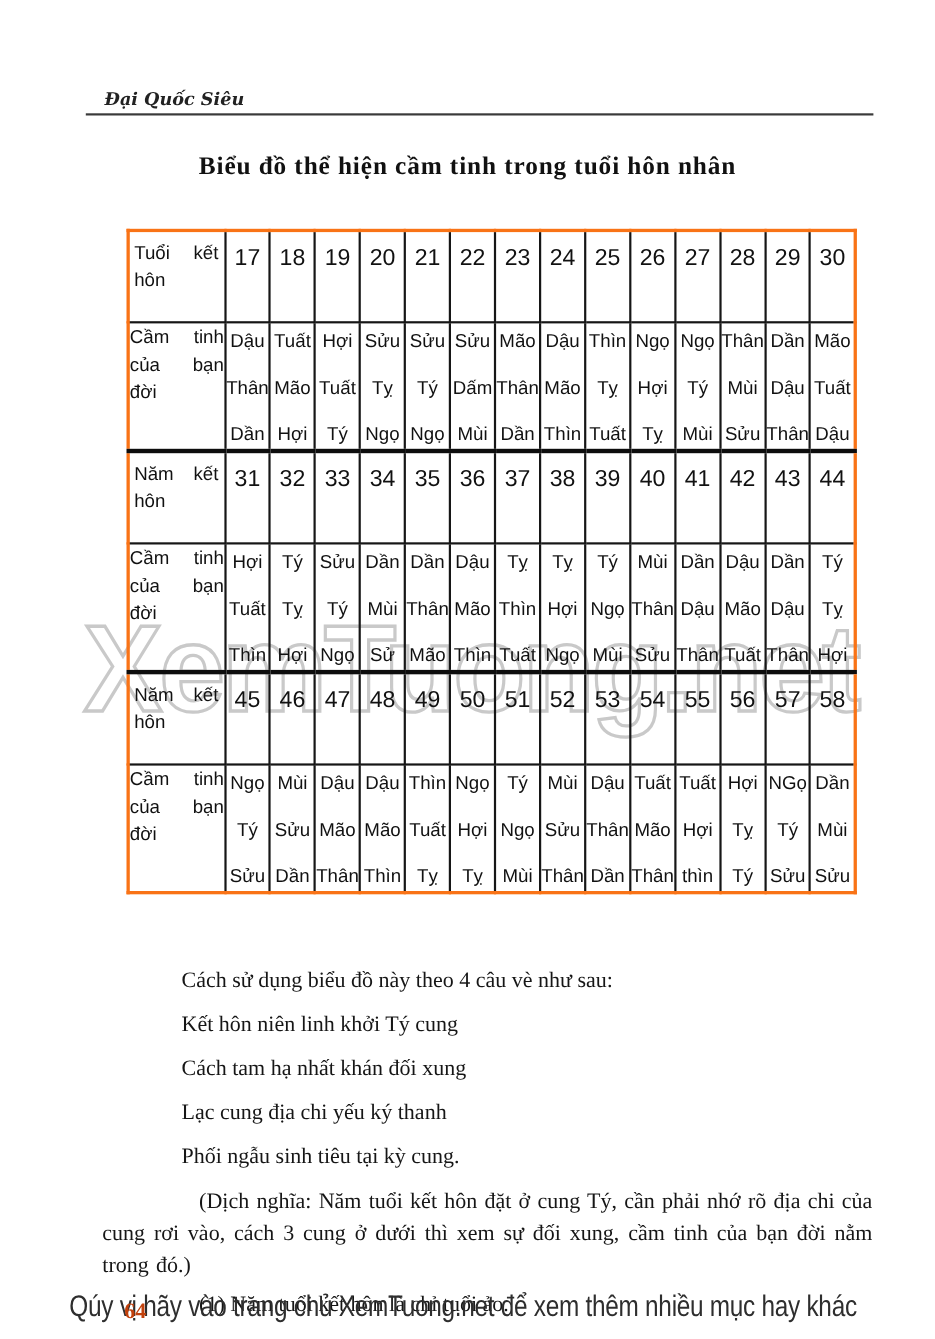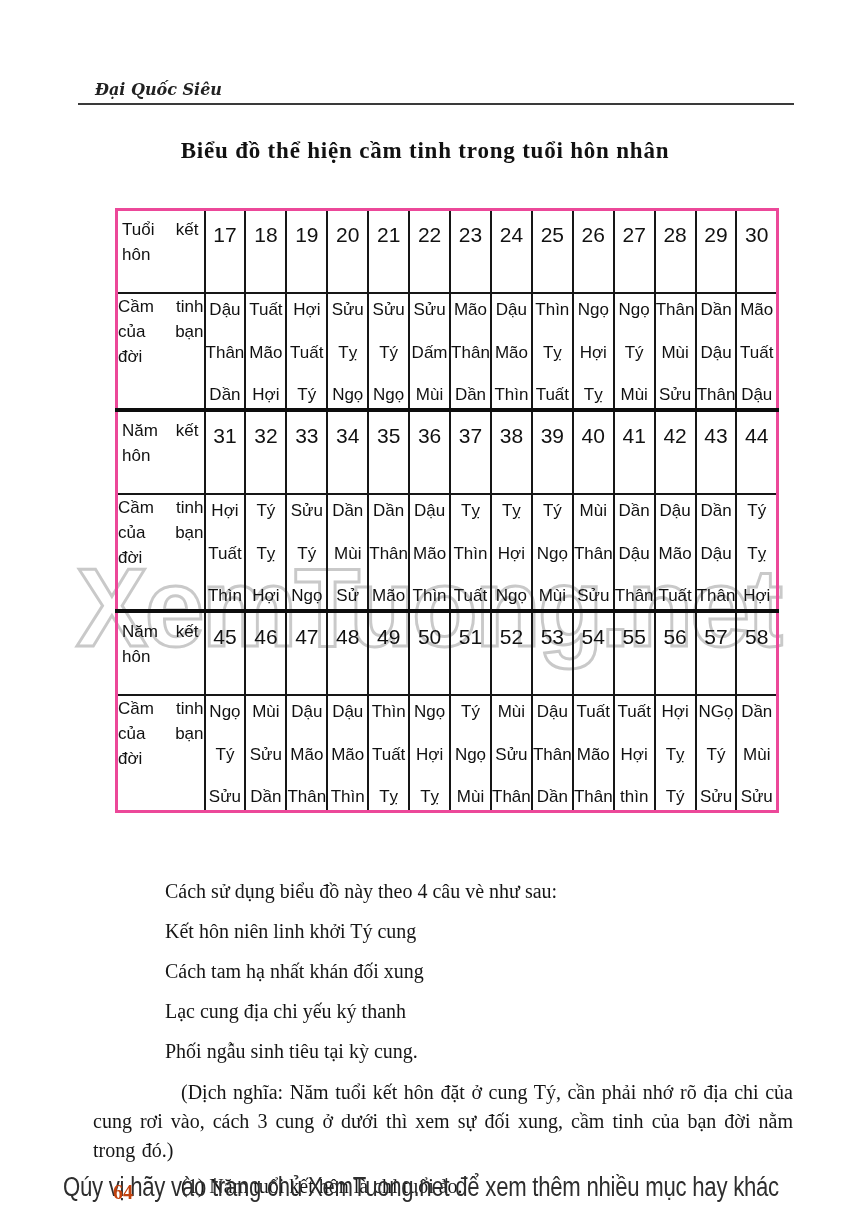--- a/index.html
+++ b/index.html
@@ -39,21 +39,21 @@
     -webkit-text-stroke:3px #c9c9c9;
     z-index:1;
     white-space:nowrap;
     transform:scaleX(0.96);transform-origin:left center;
   }
   
   .table-wrap{position:absolute;left:115px;top:208px;z-index:2;}
   table.marriage{
     border-collapse:collapse;table-layout:fixed;width:664px;
     font-family:"Liberation Sans",sans-serif;color:#111;
-    border:3px solid #ec4899;
+    border:3px solid #f97316;
   }
   table.marriage td{border:2px solid #161616;background:transparent;}
   tr.sep td{border-top:4px solid #0d0d0d;text-align:center;}
   td.label-cell{
     width:88px;font-size:17px;text-align:left;vertical-align:top;
     padding:6px 5px 2px 4px;line-height:25px;
   }
   .lline{display:flex;justify-content:space-between;}
   tr.age-row td.num{
     height:68px;font-size:21px;text-align:center;vertical-align:top;

